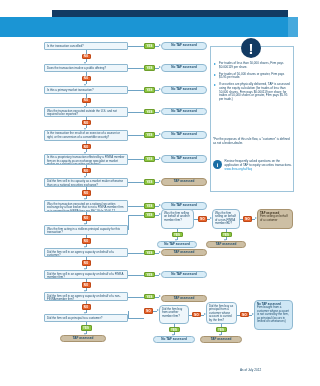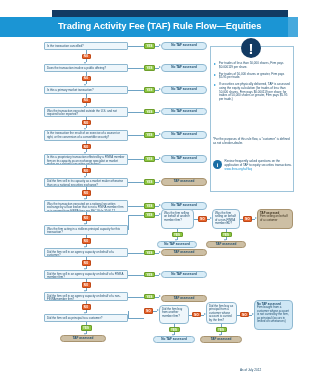--- a/index.html
+++ b/index.html
@@ -107,21 +107,20 @@
   .asof{position:absolute;left:240px;top:368px;font-size:3.1px;color:#1b4a6b;}
 </style>
 </head>
 <body>
 
 <div class="page">
 
   <div class="navybar"></div>
   <div class="titlebar"></div>
   <div class="titlenotch"></div>
-  <div class="title">Trading Activity Fee (TAF) Rule Flow—Equities</div>
 
   <div class="infopanel"></div>
   <div class="bang">!</div>
   <div class="bullets">
     <div class="bul">For trades of less than 50,000 shares, Firm pays $0.000119 per share.</div>
     <div class="bul">For trades of 50,000 shares or greater, Firm pays $5.95 per trade.</div>
     <div class="bul">If securities are physically delivered, TAF is assessed using the equity calculation (for trades of less than 50,000 shares, Firm pays $0.000119 per share; for trades of 50,000 shares or greater, Firm pays $5.95 per trade.)</div>
   </div>
   <div class="footnote">*For the purposes of this rule flow, a “customer” is defined as not a broker-dealer.</div>
   <div class="faqrow">

